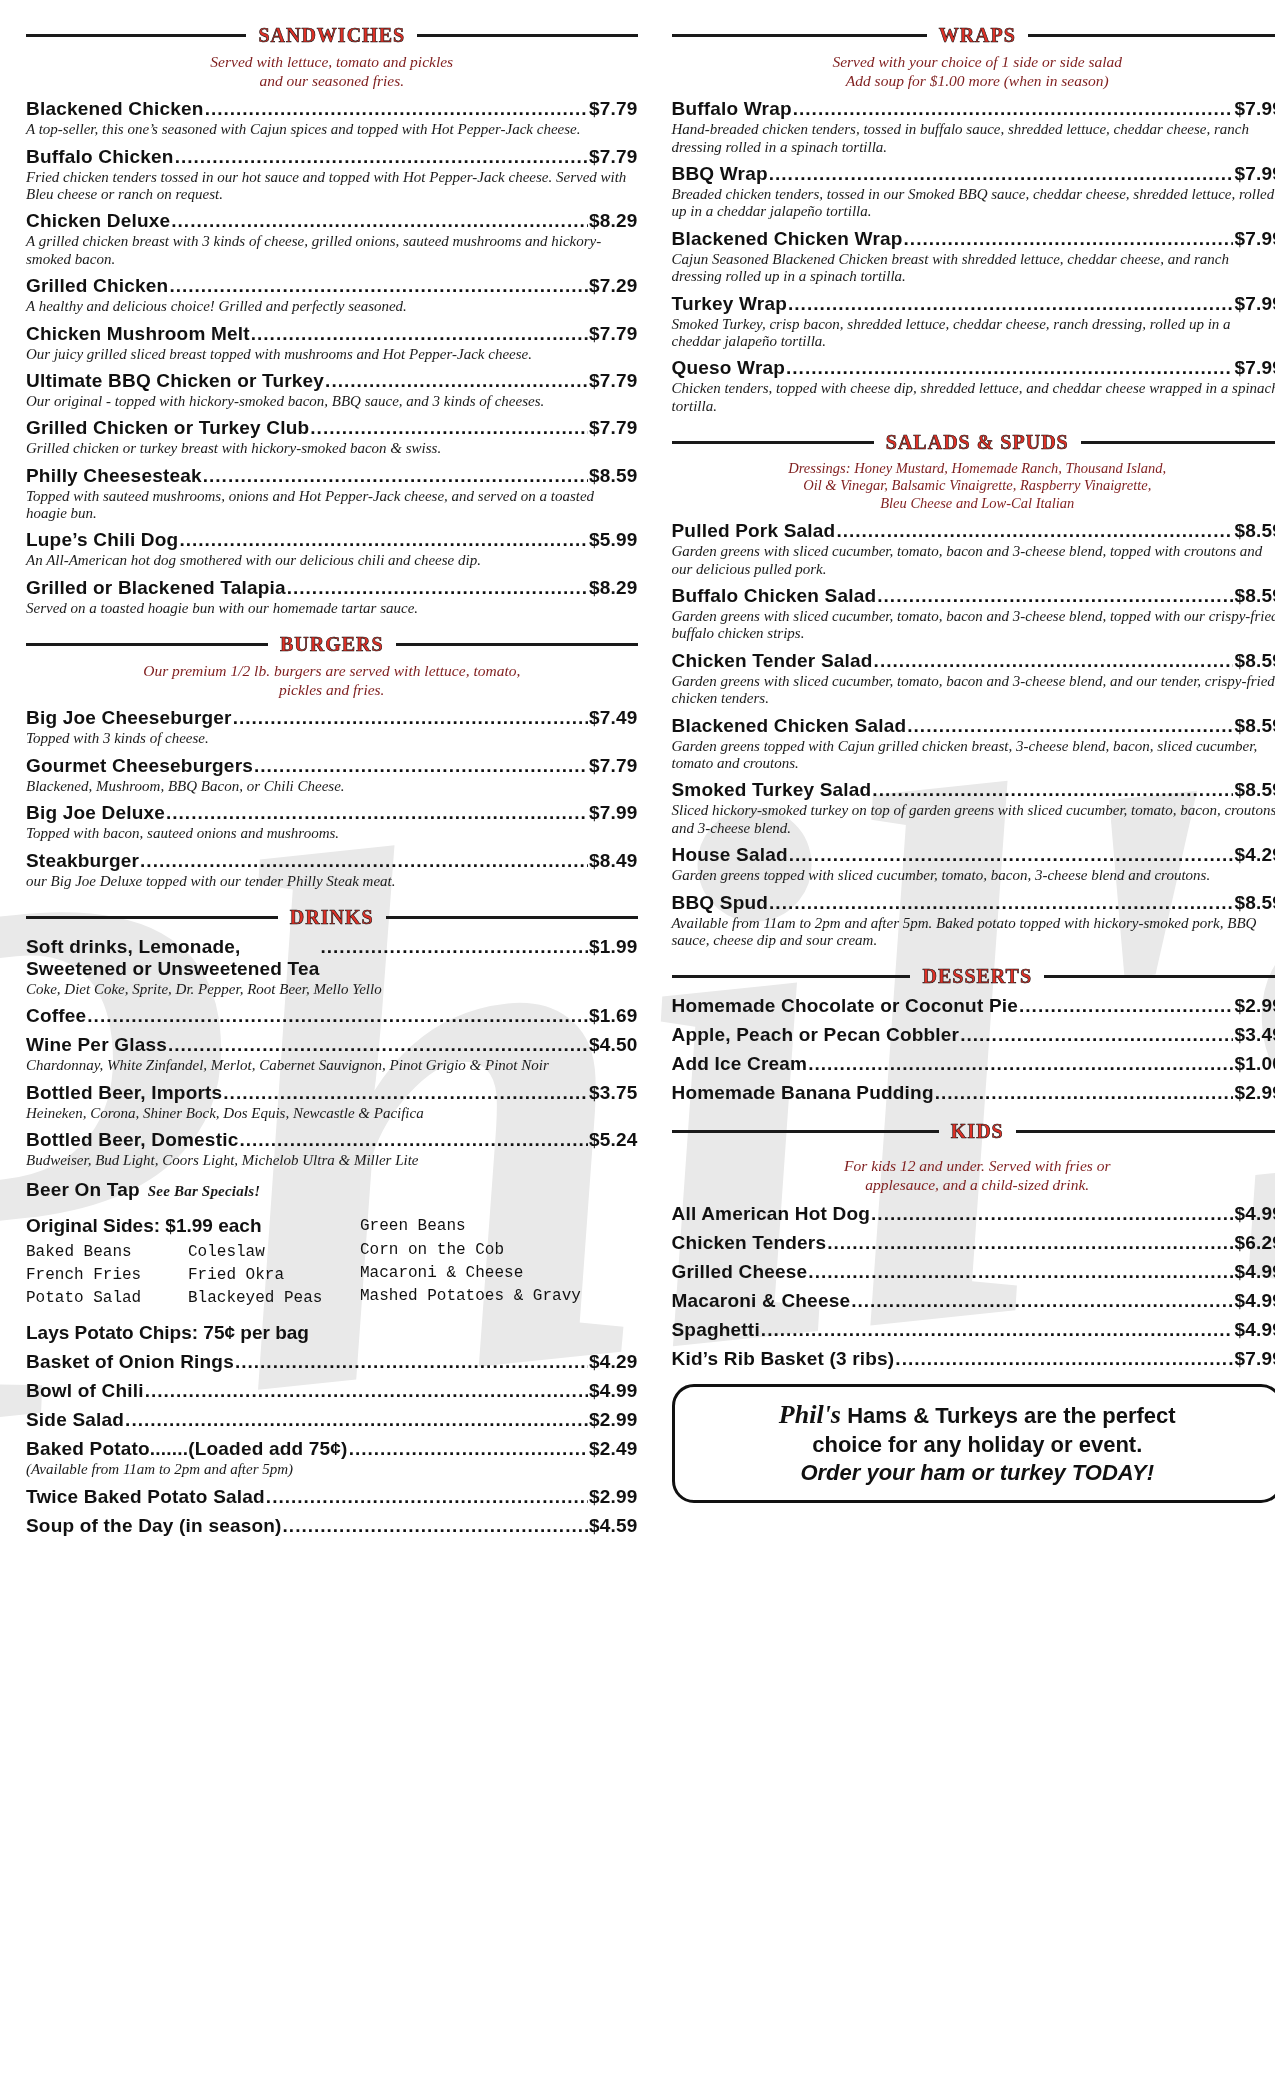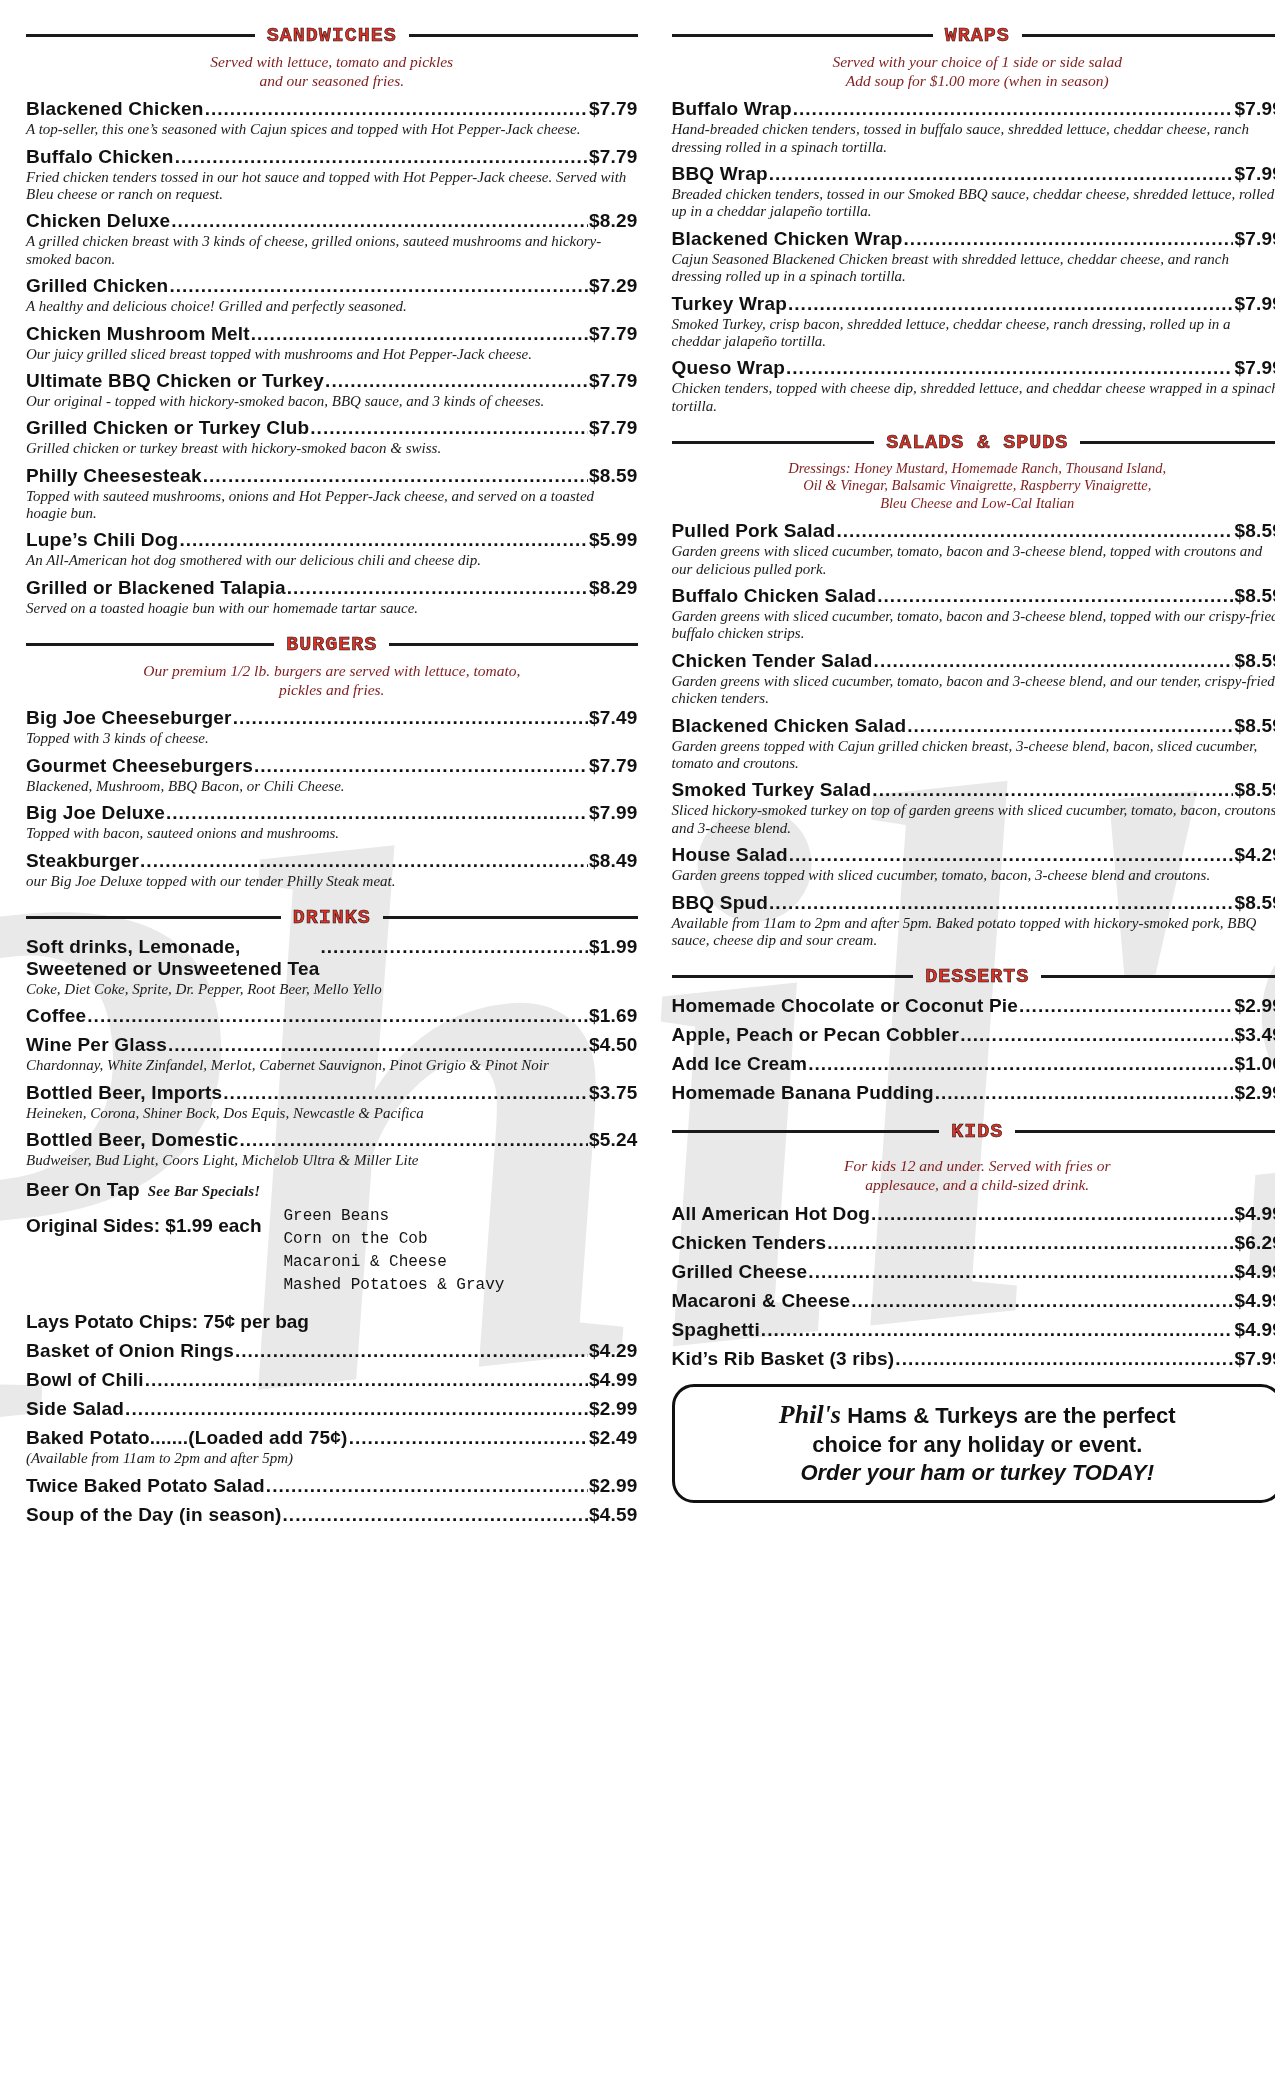--- a/index.html
+++ b/index.html
@@ -18,21 +18,21 @@
   .page{position:relative;z-index:2;padding:22px 26px 10px 26px;box-sizing:border-box;height:2100px;}
   .cols{display:flex;gap:34px;height:100%;}
   .col{width:50%;box-sizing:border-box;}
 
   
   .sec{display:flex;align-items:center;margin:16px 0 6px 0;}
   .sec .rule{flex:1;height:3px;background:#1a1a1a;}
   .sec .title{
     padding:0 12px; font-weight:bold; font-size:20px; letter-spacing:1px;
     color:#e03127; -webkit-text-stroke:0.6px #111;
-    font-family:Liberation Mono, monospace;
+    font-family:Liberation Serif, serif;
   }
   .sec.first{margin-top:2px;}
 
   .blurb{
     text-align:center; font-style:italic; font-family:"Liberation Serif", serif;
     font-size:15.5px; line-height:1.2; margin:2px 0 8px 0; color:#7f1d1d;
   }
   .blurb.small{font-size:14.5px;}
 
   .item{margin-top:7px;}
@@ -263,20 +263,32 @@
           </div>
         </div>
       <div class="row tight">
         <span class="nm">Beer On Tap</span>
         <span class="desc" style="margin-left:8px;margin-top:0;">See Bar Specials!</span>
       </div>
 
       <div class="sides-wrap">
         <div style="flex:0 0 auto;">
           <div class="sides-head">Original Sides: $1.99 each</div>
+          <div class="sides-wrap">
+            <div class="sides-col c1" id="sides-col1">
+                <div>Baked Beans</div>
+                <div>French Fries</div>
+                <div>Potato Salad</div>
+              </div>
+            <div class="sides-col c2" id="sides-col2">
+                <div>Coleslaw</div>
+                <div>Fried Okra</div>
+                <div>Blackeyed Peas</div>
+              </div>
+          </div>
         </div>
         <div class="sides-col c3" id="sides-col3" style="align-self:flex-end;padding-bottom:2px;">
             <div>Green Beans</div>
             <div>Corn on the Cob</div>
             <div>Macaroni &amp; Cheese</div>
             <div>Mashed Potatoes &amp; Gravy</div>
           </div>
       </div>
       <div class="chips">Lays Potato Chips: 75¢ per bag</div>
       <div id="sides-items">

